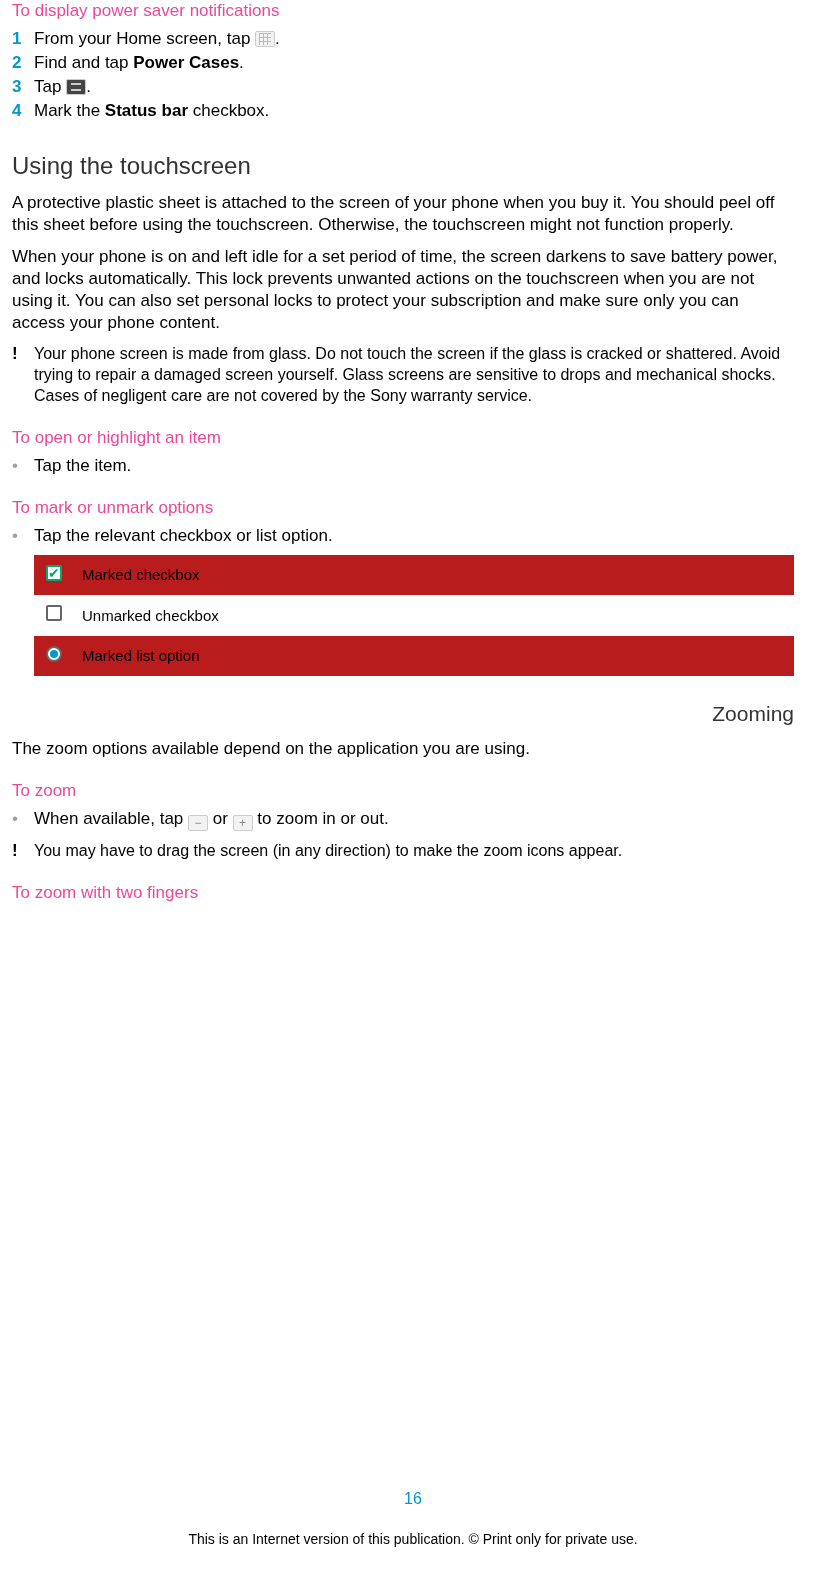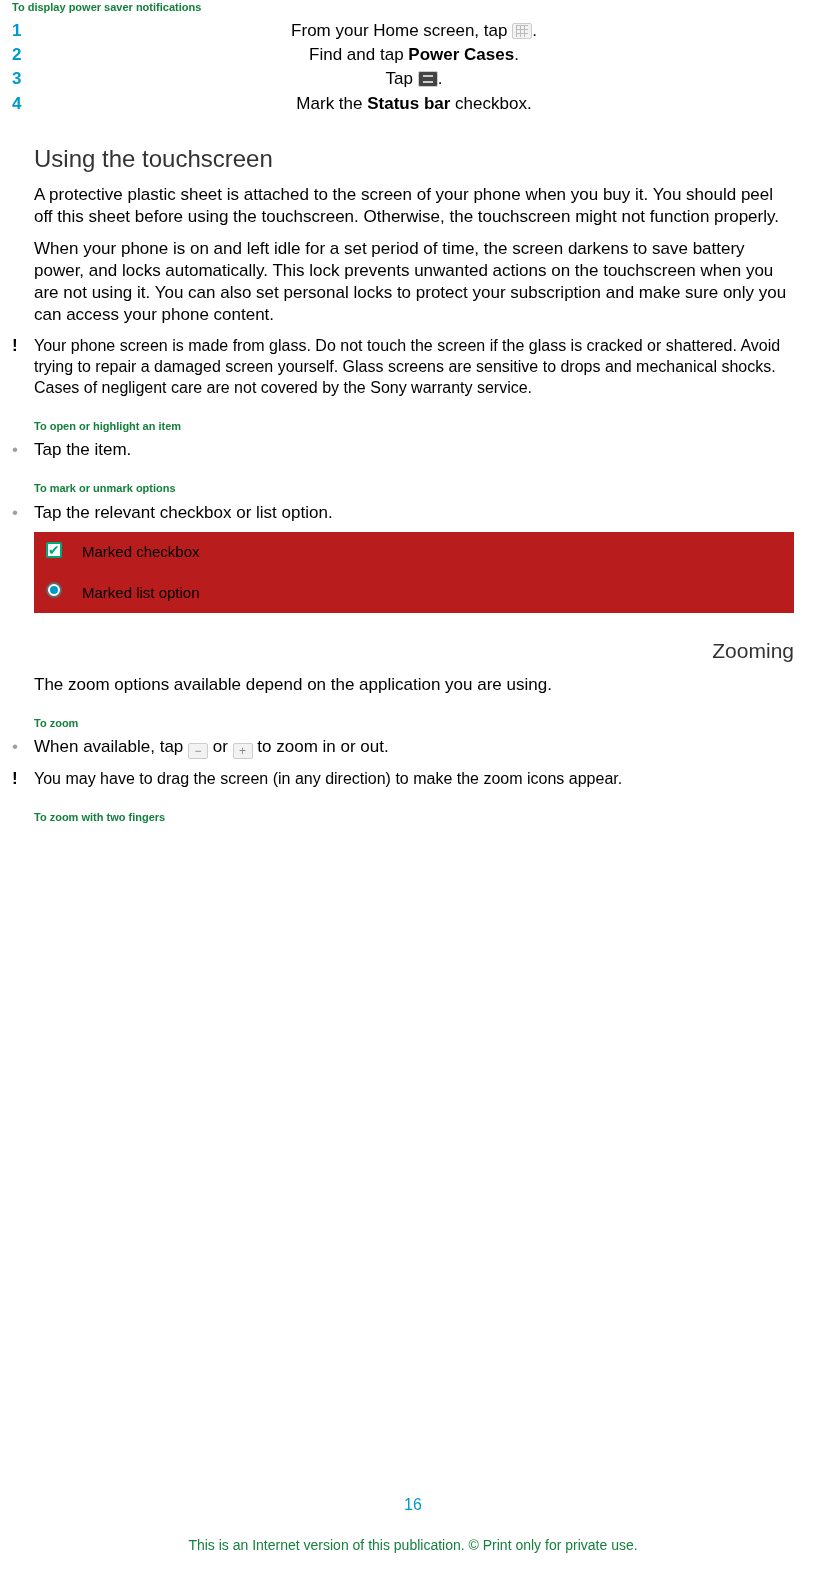--- a/index.html
+++ b/index.html
@@ -9,26 +9,26 @@
     color: #000;
     width: 826px;
     height: 1590px;
     background: #fff;
     position: relative;
     padding: 0 32px 0 12px;
     line-height: 1.3;
   }
   .bold { font-weight: bold; }
   .section-h { font-size: 24px; color: #333; margin-top: 28px; margin-bottom: 10px; }
-  .sub-h { font-size: 11px; color:#15803d; font-weight: bold; margin-top: 20px; margin-bottom: 6px;}
+  .sub-h { font-size: 17px; color:#ec4899; font-weight: normal; margin-top: 20px; margin-bottom: 6px;}
   .body-p { margin-bottom: 10px; }
-  .indent { margin-left: 22px; }
+  .indent { }
   .ol-row { display:flex; align-items:flex-start; margin-bottom: 2px; }
   .ol-num { width: 22px; font-weight: bold; color:#0099cc; flex-shrink:0; }
-  .ol-text { flex: 1; text-align: center; }
+  .ol-text { flex: 1; }
   .ul-row { display:flex; align-items:flex-start; margin-bottom: 2px; }
   .ul-bullet { width: 22px; color:#a0a0a0; font-size: 17px; flex-shrink:0; line-height:1.3; }
   .warn-row { display:flex; align-items:flex-start; margin-top: 10px; margin-bottom: 6px;}
   .warn-icon { width: 22px; flex-shrink:0; font-size: 17px; font-weight:bold; line-height:1.2; }
   .warn-text { flex:1; font-size: 16px; }
   .inline-icon {
     display:inline-block; width: 20px; height: 16px; vertical-align: -3px;
     border: 1px solid #ccc; background:#f2f2f2; border-radius:2px;
   }
   .inline-icon.grid::after{
@@ -54,23 +54,23 @@
   table.opts { width: calc(100% - 22px); margin-left:22px; border-collapse: collapse; margin-top:8px;}
   table.opts tr td { padding: 10px 8px; font-size: 15px; }
   table.opts tr.alt td { background: #b91c1c; }
   td.icon-cell { width: 40px; text-align:center; }
   .cb { display:inline-block; width:16px; height:16px; border:2px solid #666; background:#fff; position:relative; border-radius:2px;}
   .cb.checked { border-color:#0a7; }
   .cb.checked::after { content:"✔"; color:#0a7; position:absolute; top:-3px; left:0; font-size:14px; }
   .radio { display:inline-block; width:16px; height:16px; border:2px solid #666; border-radius:50%; background:#fff; position:relative;}
   .radio.on::after{ content:""; position:absolute; top:2px; left:2px; width:8px; height:8px; background:#09c; border-radius:50%;}
   .radio.off{ background:#444; border-color:#444;}
-  .footer { position:absolute; bottom: 36px; left:0; right:0; text-align:center; }
+  .footer { position:absolute; bottom: 42px; left:0; right:0; text-align:center; }
   .footer .pn { color:#0099cc; font-size:16px; margin-bottom: 20px;}
-  .footer .ft { color:#15803d; font-size:14px;}
+  .footer .ft { color:#000000; font-size:14px;}
 </style>
 </head>
 <body>
 
 <div class="sub-h" style="margin-top:0">To display power saver notifications</div>
 
 <div class="ol-row">
   <div class="ol-num">1</div>
   <div class="ol-text">
     <span>From your Home screen, tap </span><span class="inline-icon grid"></span><span>.</span>
@@ -115,20 +115,24 @@
   <div class="ul-bullet">•</div>
   <div>Tap the relevant checkbox or list option.</div>
 </div>
 
 <table class="opts">
   <tbody>
       <tr class="alt">
     <td class="icon-cell"><span class="cb checked"></span></td>
     <td>Marked checkbox</td>
   </tr>
+  <tr>
+    <td class="icon-cell"><span class="cb"></span></td>
+    <td>Unmarked checkbox</td>
+  </tr>
   <tr class="alt">
     <td class="icon-cell"><span class="radio on"></span></td>
     <td>Marked list option</td>
   </tr>
 </tbody>
   </table>
 
 <div class="section-h indent" style="font-size:21px; margin-top:24px;text-align:right;">Zooming</div>
 <p class="body-p indent">The zoom options available depend on the application you are using.</p>
 

